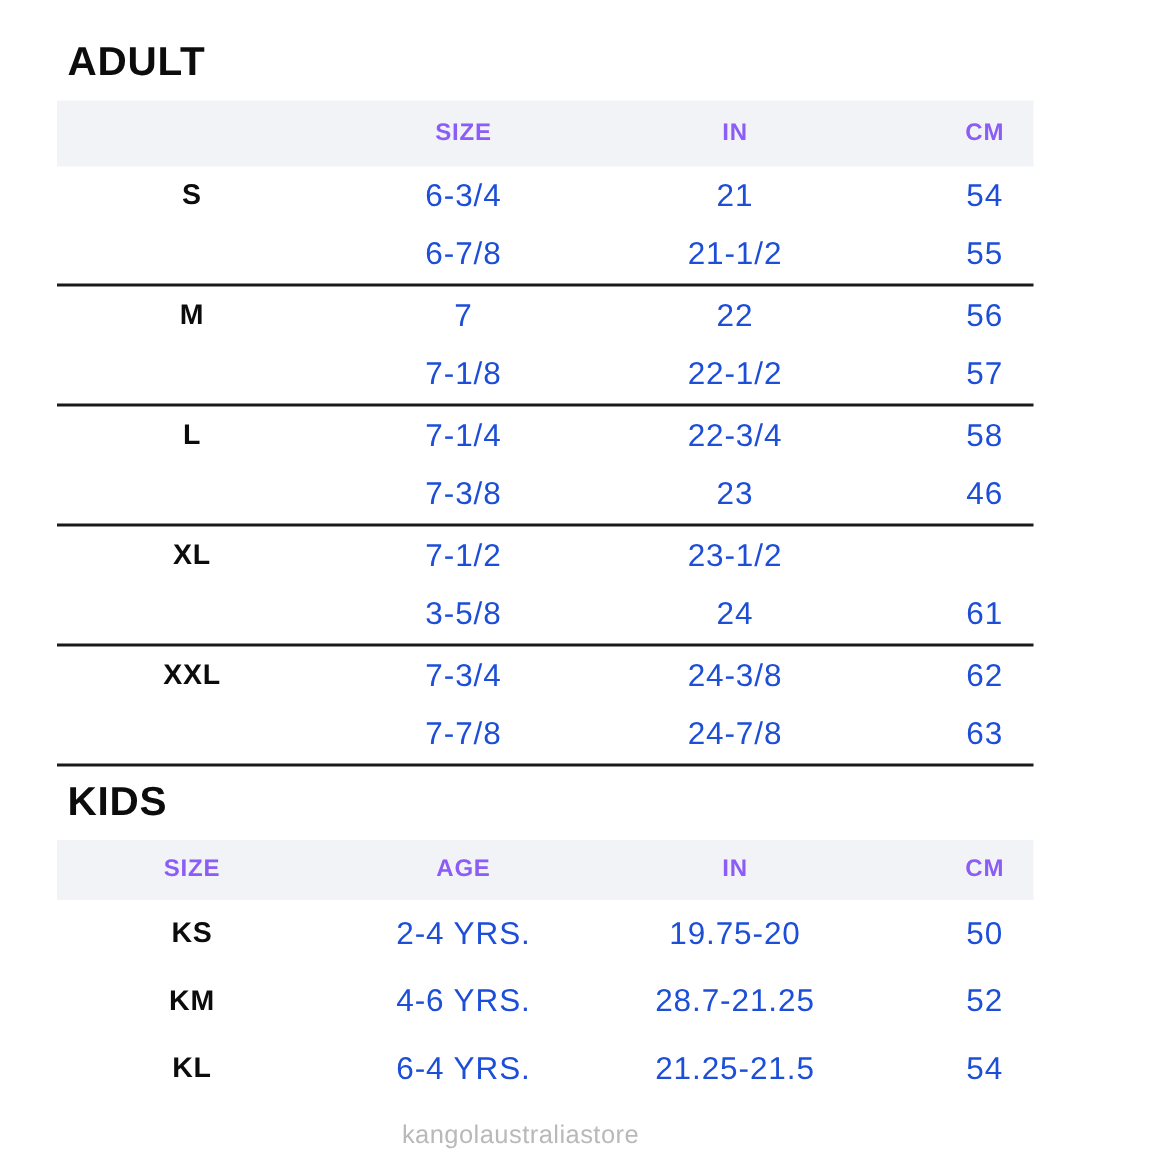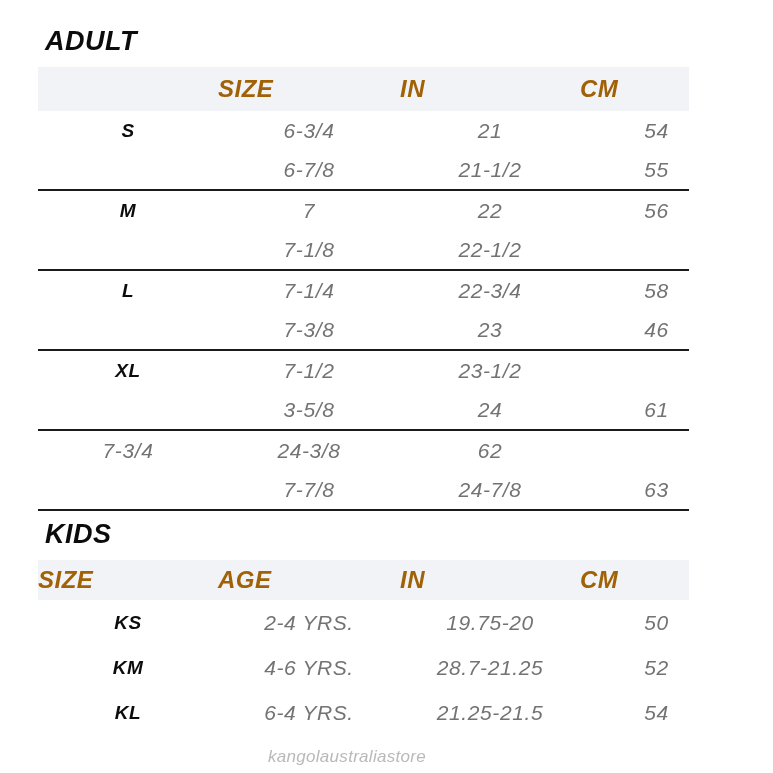--- a/index.html
+++ b/index.html
@@ -4,21 +4,20 @@
 <style>
   html,body{margin:0;padding:0;background:#ffffff;}
   .page{
     position:relative;
     width:689px;height:773px;
     overflow:hidden;
     background:#ffffff;
     font-family:"Liberation Sans", sans-serif;
     box-sizing:border-box;
     padding:26px 40px 0 38px;
-    font-style:italic;
   }
   .section-title{
     margin:0 0 11px 7px;
     font-size:27px;
     font-weight:800;
     letter-spacing:0.5px;
     color:#0c0c0c;
     line-height:30px;
   }
   .kids-title{margin-top:8px;}
@@ -27,41 +26,42 @@
     display:grid;
     grid-template-columns:180px 182px 180px 153px;
     align-items:center;
   }
   .band{
     background:#f1f3f7;
     height:44px;
   }
   .kids-band{height:40px;}
   .hcell{
-    font-size:24px;
+    text-align:center;
+    font-size:16px;
     font-weight:800;
     letter-spacing:0.5px;
-    color:#a16207;
+    color:#8b5cf6;
   }
   .drow{height:39px;}
   .kids-row{height:45px;}
   .group{border-bottom:2.5px solid #1a1a1a;}
   .label{
     text-align:center;
     font-size:19px;
     font-weight:800;
     letter-spacing:0.5px;
     color:#0c0c0c;
   }
   .val{
     text-align:center;
     font-size:21px;
     font-weight:300;
     letter-spacing:0.6px;
-    color:#737373;
+    color:#1d4ed8;
   }
   .watermark{
     position:absolute;
     left:5px;right:0;
     bottom:6px;
     text-align:center;
     font-size:17px;
     color:#b9b9b9;
     letter-spacing:0.3px;
   }
@@ -99,20 +99,21 @@
           <div class="trow drow">
             <div class="label">M</div>
             <div class="val">7</div>
             <div class="val">22</div>
             <div class="val">56</div>
           </div>
           <div class="trow drow">
             <div class="label"></div>
             <div class="val">7-1/8</div>
             <div class="val">22-1/2</div>
+            <div class="val">57</div>
           </div>
         </div>
         <div class="group">
           <div class="trow drow">
             <div class="label">L</div>
             <div class="val">7-1/4</div>
             <div class="val">22-3/4</div>
             <div class="val">58</div>
           </div>
           <div class="trow drow">
@@ -130,20 +131,21 @@
           </div>
           <div class="trow drow">
             <div class="label"></div>
             <div class="val">3-5/8</div>
             <div class="val">24</div>
             <div class="val">61</div>
           </div>
         </div>
         <div class="group">
           <div class="trow drow">
+            <div class="label">XXL</div>
             <div class="val">7-3/4</div>
             <div class="val">24-3/8</div>
             <div class="val">62</div>
           </div>
           <div class="trow drow">
             <div class="label"></div>
             <div class="val">7-7/8</div>
             <div class="val">24-7/8</div>
             <div class="val">63</div>
           </div>

